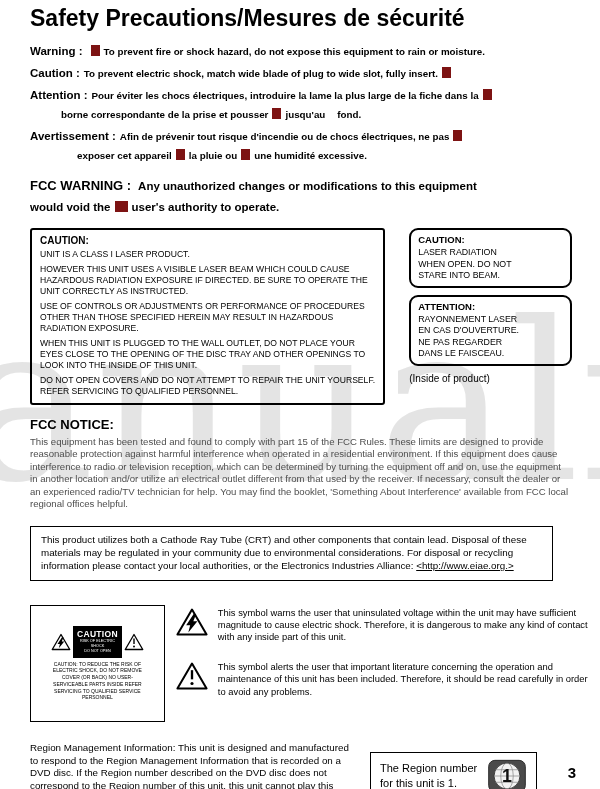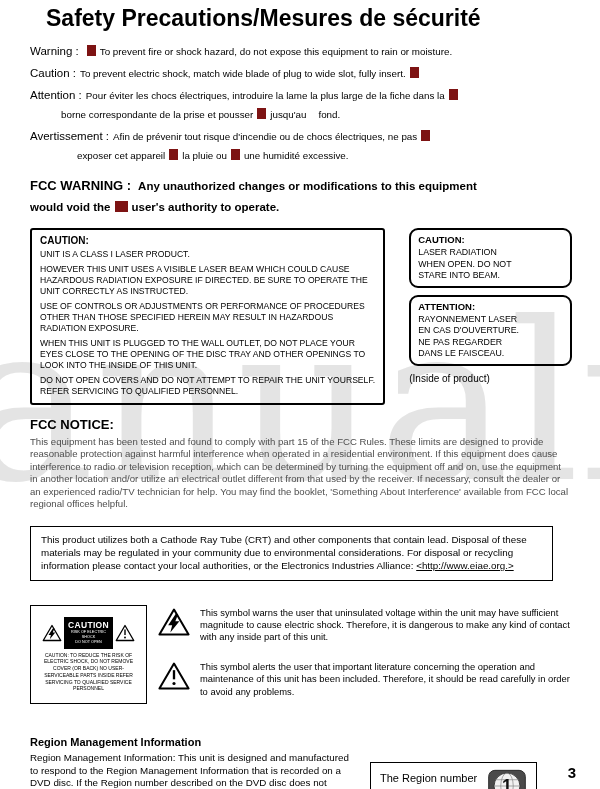--- a/index.html
+++ b/index.html
@@ -2,22 +2,22 @@
 <html style="--glyph-box: #7d1313;"><head>
 <meta charset="utf-8">
 <style>
   html,body{margin:0;padding:0;background:#fff;}
   .page{position:relative;width:600px;height:789px;background:#fff;overflow:hidden;
         font-family:"Liberation Sans", sans-serif;color:#000;}
   .watermark{position:absolute;top:293px;left:-245px;z-index:0;
              font-family:"DejaVu Serif", serif;font-size:220px;line-height:1;
              color:#cfcfcf;opacity:.55;white-space:nowrap;pointer-events:none;}
   .content{position:relative;z-index:1;padding:5px 28px 0 30px;}
-  .title{font-size:23px;font-weight:bold;margin:0 0 9px 16px;}
-  .warn{font-weight:normal;margin-bottom:4px;}
+  .title{font-size:23px;font-weight:bold;margin:0 0 9px 0;}
+  .warn{font-weight:bold;margin-bottom:4px;}
   .wlabel{font-size:11.5px;margin-right:4px;}
   .wtext{font-size:9.8px;}
   .cont-av{margin-left:47px;margin-top:1px;}
   .cont-at{margin-left:31px;margin-top:1px;}
   .gap12{display:inline-block;width:12px;}
   .redbox{display:inline-block;width:9px;height:11px;background:var(--glyph-box,#7d1313);
           margin:0 4px;vertical-align:-1px;}
   .redbox.wide{width:13px;}
   .fccw{margin-top:13px;}
   .fccw-label{font-size:13px;font-weight:bold;margin-right:7px;}
@@ -30,21 +30,21 @@
   .laser-right{width:168px;}
   .rbox{border:2px solid #000;border-radius:9px;padding:4px 7px;font-size:8.8px;line-height:1.3;margin-bottom:7px;}
   .rb-title{font-weight:bold;font-size:9.5px;margin-bottom:1px;}
   .inside-note{font-size:10px;margin-top:4px;}
   .fccn{margin-top:10px;}
   .fccn-h{font-size:13px;font-weight:bold;}
   .fccn-body{font-size:9.6px;color:#4e4e4e;line-height:1.3;margin-top:3px;width:541px;}
   .lead-box{border:1.5px solid #000;width:501px;padding:7px 10px;font-size:9.8px;line-height:1.32;margin-top:15px;}
   .u{text-decoration:underline;}
   .sym-section{display:flex;gap:10px;margin-top:24px;}
-  .sticker{width:112px;border:1px solid #000;padding:11px;align-self:flex-start;}
+  .sticker{width:112px;border:1px solid #000;padding:20px;align-self:flex-start;}
   .sticker-top{display:flex;align-items:center;gap:2px;}
   .sticker-black{background:#000;color:#fff;text-align:center;padding:3px 4px;flex:1;}
   .st-title{font-size:8.5px;font-weight:bold;letter-spacing:.3px;}
   .st-sub{font-size:3.8px;line-height:1.4;}
   .sticker-body{font-size:5px;line-height:1.35;margin-top:3px;text-align:center;}
   .sym-rows{flex:1;padding-top:2px;}
   .sym-row{display:flex;gap:9px;margin-bottom:18px;align-items:flex-start;}
   .tri svg{display:block;}
   .sym-note{font-size:9.4px;line-height:1.3;width:372px;}
   .region{margin-top:20px;}
@@ -178,21 +178,20 @@
                 <rect x="18.6" y="11" width="2.8" height="11" fill="#000"></rect>
                 <circle cx="20" cy="27" r="1.9" fill="#000"></circle>
               </svg>
           </span>
           <div class="sym-note">This symbol alerts the user that important literature concerning the operation and maintenance of this unit has been included. Therefore, it should be read carefully in order to avoid any problems.</div>
         </div>
       </div>
     </div>
 
     <div class="region">
-      <div class="region-h">Region Management Information</div>
       <div class="region-row">
         <div class="region-body">Region Management Information: This unit is designed and manufactured to respond to the Region Management Information that is recorded on a DVD disc. If the Region number described on the DVD disc does not correspond to the Region number of this unit, this unit cannot play this disc.</div>
         <div class="region-box">
           <div class="region-box-text">
             <div>The Region number</div>
             <div>for this unit is 1.</div>
           </div>
           <span class="tri">
             <svg width="40" height="34" viewBox="0 0 44 38">
               <rect x="1.5" y="1.5" width="41" height="35" rx="7" fill="#4a4a4a" stroke="#222"></rect>

